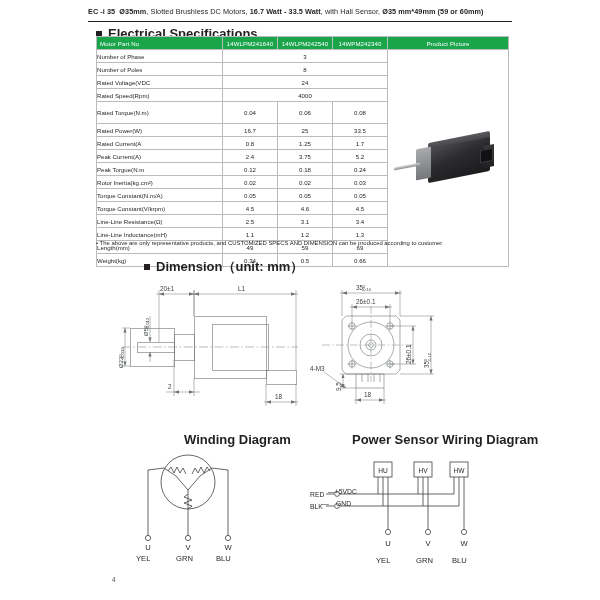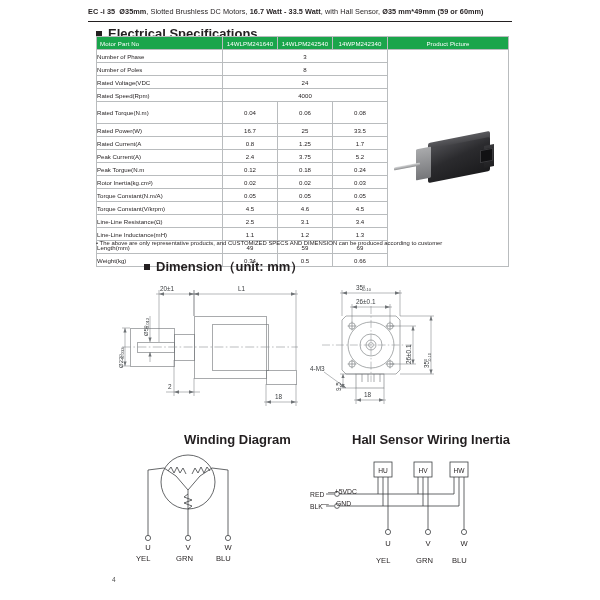--- a/index.html
+++ b/index.html
@@ -459,21 +459,21 @@
       </g>
     </svg>
     <div style="position:relative;width:170px;height:14px;margin-top:-2px;font-size:7.6px;color:#231f20;">
       <span style="position:absolute;left:18px;">YEL</span>
       <span style="position:absolute;left:58px;">GRN</span>
       <span style="position:absolute;left:98px;">BLU</span>
     </div>
   </div>
 
   <div class="sec-head" style="left:352px;top:432px;">
-    <span>Hall Sensor Wiring Inertia</span>
+    <span>Power Sensor Wiring Diagram</span>
   </div>
 
   <div class="draw" style="left:310px;top:450px;">
     <svg width="190" height="108" viewBox="0 0 190 108">
 
       <g stroke="#3d4043" stroke-width="0.8" fill="#ffffff">
         <rect x="64" y="12" width="18" height="15"></rect>
         <rect x="104" y="12" width="18" height="15"></rect>
         <rect x="140" y="12" width="18" height="15"></rect>
       </g>

